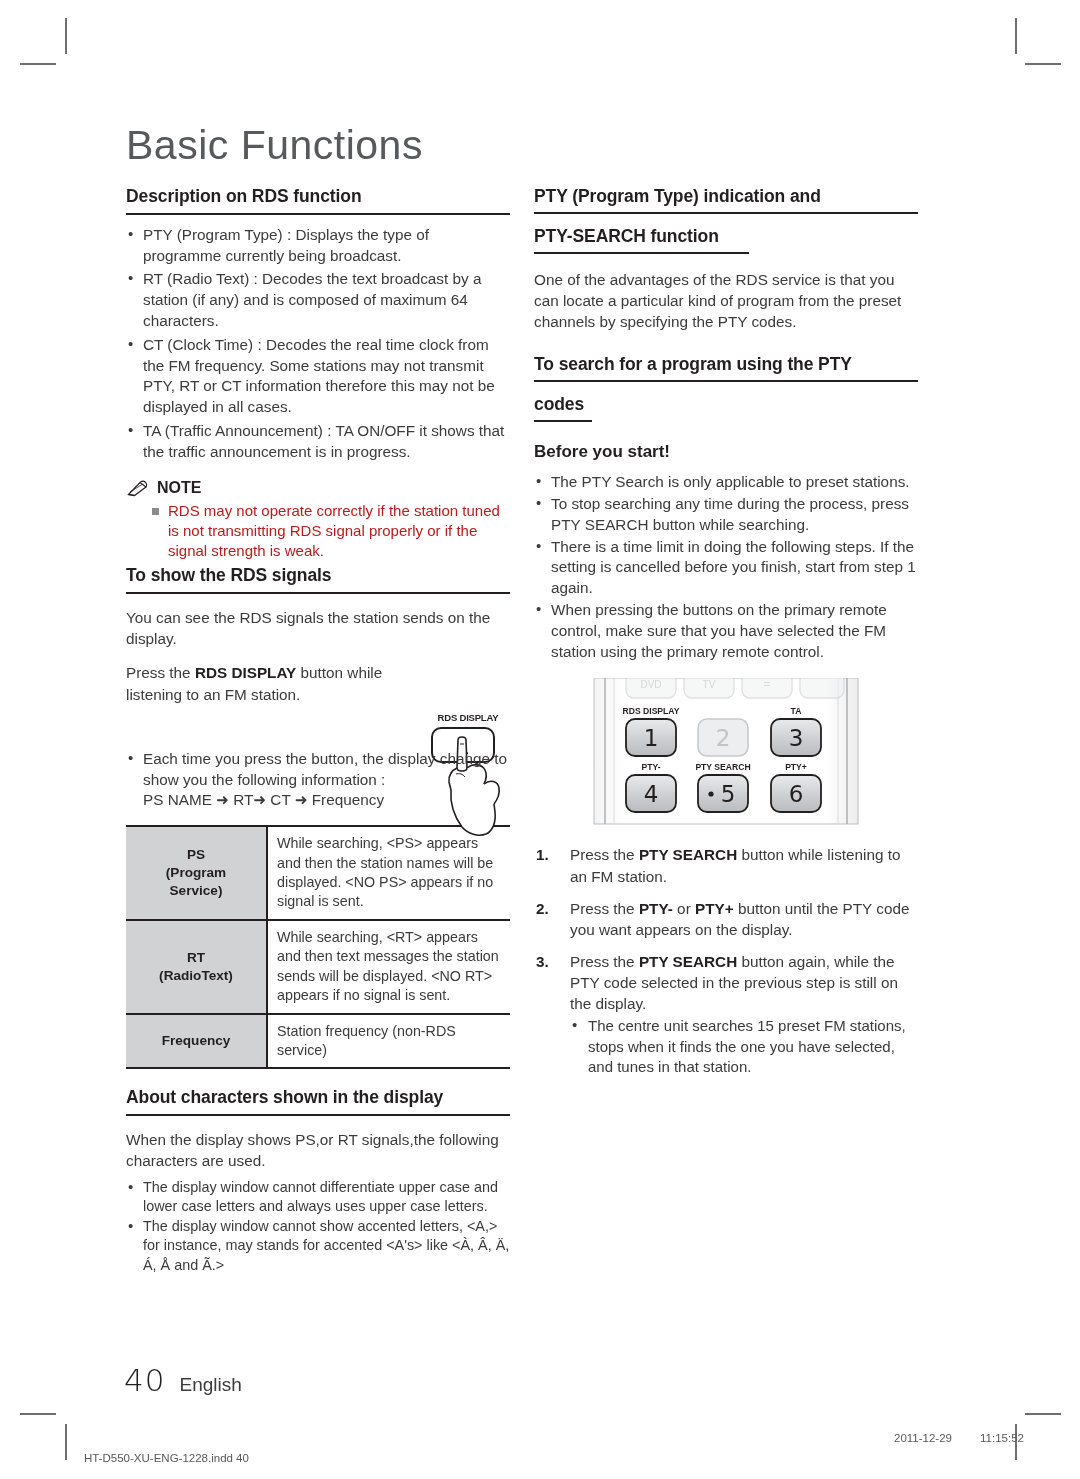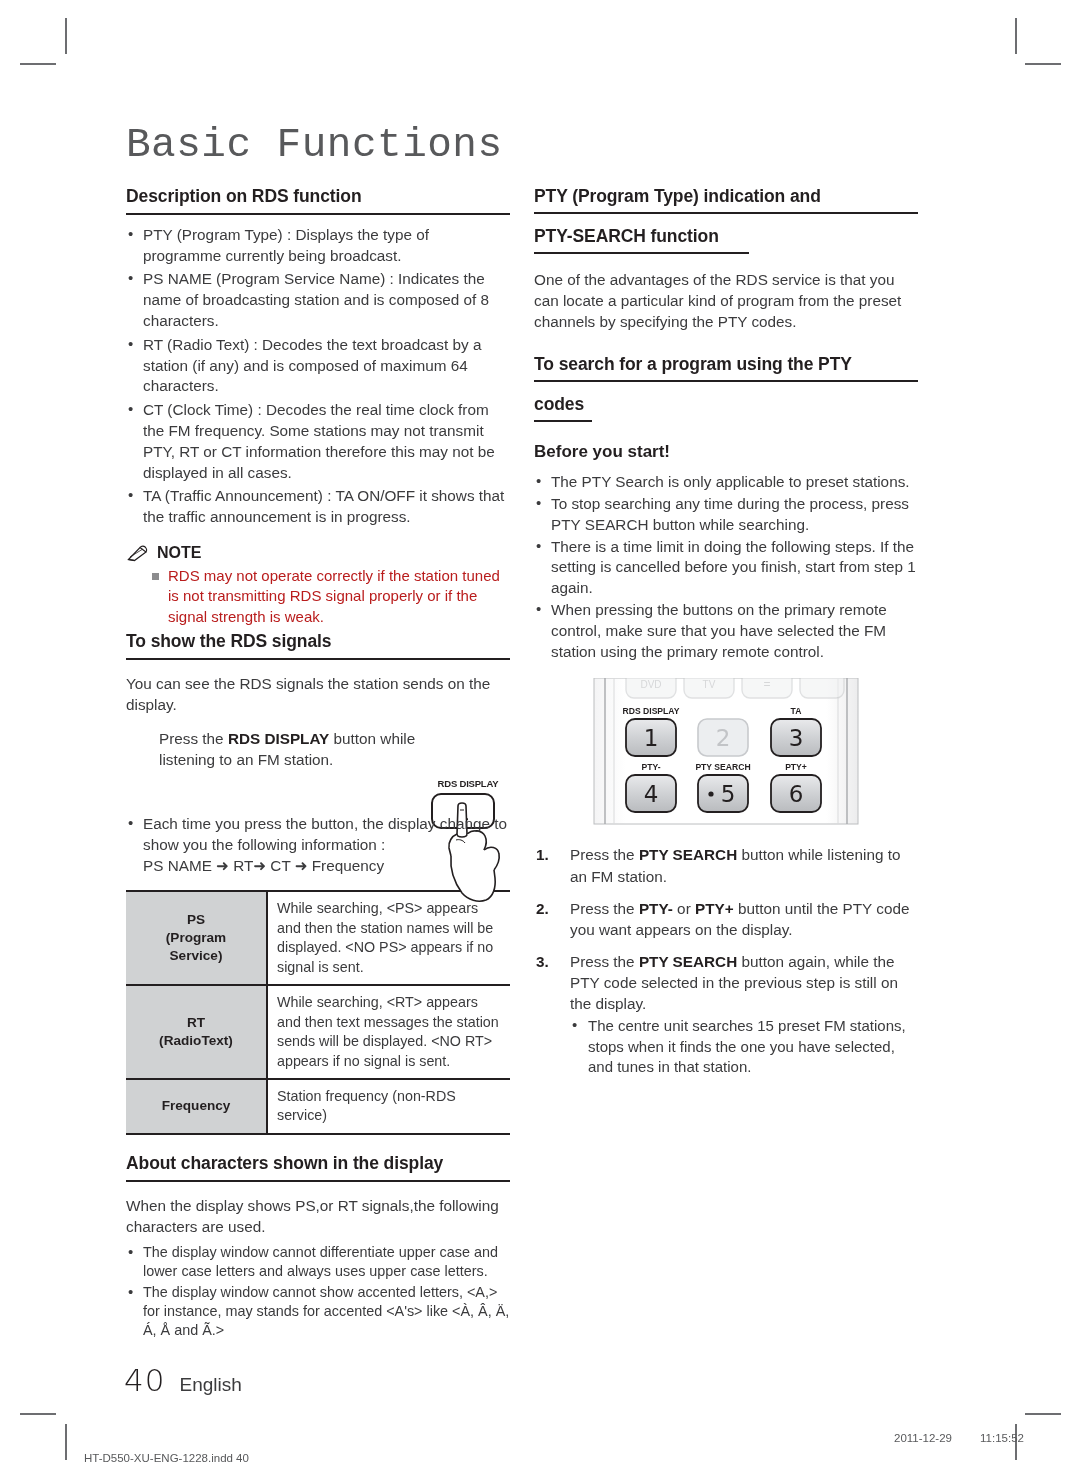--- a/index.html
+++ b/index.html
@@ -35,21 +35,21 @@
     width: 1080px; height: 1479px;
   }
   .page-title {
     position: absolute;
     left: 126px;
     top: 122px;
     font-size: 41px;
     font-weight: 300;
     letter-spacing: 0.5px;
     color: #58595b;
-    font-family: Liberation Mono, monospace;
+    font-family: Liberation Sans, sans-serif;
     font-stretch: condensed;
   }
 
   
   .col {
     position: absolute;
     top: 186px;
     width: 384px;
   }
   .col-left  { left: 126px; }
@@ -274,21 +274,20 @@
 <div class="page">
 
   <div class="page-title">Basic Functions</div>
 
   <div class="col col-left">
 
     <h2 class="sec">Description on RDS function</h2>
 
     <ul class="bul">
       <li>PTY (Program Type) : Displays the type of programme currently being broadcast.</li>
-      <li>PS NAME (Program Service Name) : Indicates the name of broadcasting station and is composed of 8 characters.</li>
       <li>RT (Radio Text) : Decodes the text broadcast by a station (if any) and is composed of maximum 64 characters.</li>
       <li>CT (Clock Time) : Decodes the real time clock from the FM frequency. Some stations may not transmit PTY, RT or CT information therefore this may not be displayed in all cases.</li>
       <li>TA (Traffic Announcement) : TA ON/OFF it shows that the traffic announcement is in progress.</li>
     </ul>
 
     <div class="note-head">
       <span class="note-icon">
         <svg viewBox="0 0 24 18" width="24" height="18">
           <path d="M2.5 15.5 L14 3.5 L20 8 L8.5 16.5 Z" fill="none" stroke="#231f20" stroke-width="1.2"></path>
           <path d="M14 3.5 C15.5 1.5 18.5 1.6 20 4 C21.2 5.8 20.8 7 20 8" fill="none" stroke="#231f20" stroke-width="1.2"></path>
@@ -300,21 +299,21 @@
     </div>
     <ul class="notelist">
       <li>RDS may not operate correctly if the station tuned is not transmitting RDS signal properly or if the signal strength is weak.</li>
     </ul>
 
     <h2 class="sec" style="margin-top:4px;">To show the RDS signals</h2>
 
     <p class="body">You can see the RDS signals the station sends on the display.</p>
 
     <div class="press-wrap">
-      <p class="body" style="width:290px;margin-left:33px;"><span>Press the </span><span class="b">RDS DISPLAY</span><span> button while listening to an FM station.</span></p>
+      <p class="body" style="width:290px;"><span>Press the </span><span class="b">RDS DISPLAY</span><span> button while listening to an FM station.</span></p>
 
       <div class="hand-fig">
         <div class="hand-label">RDS DISPLAY</div>
         <svg viewBox="0 0 96 118" width="96" height="118" style="position:absolute;top:12px;left:0;">
           <rect x="12" y="4" width="62" height="34" rx="9" ry="9" fill="#ffffff" stroke="#231f20" stroke-width="2"></rect>
           <text x="43" y="30" text-anchor="middle" font-family="DejaVu Sans, sans-serif" font-size="22" fill="#231f20">1</text>
 
           <path d="M38 16 C38 12 46 12 46 16 L47 44 C47 48 37 48 37 44 Z" fill="#ffffff" stroke="#231f20" stroke-width="1.6"></path>
           <path d="M40 20 L44 20" stroke="#231f20" stroke-width="1"></path>
 

